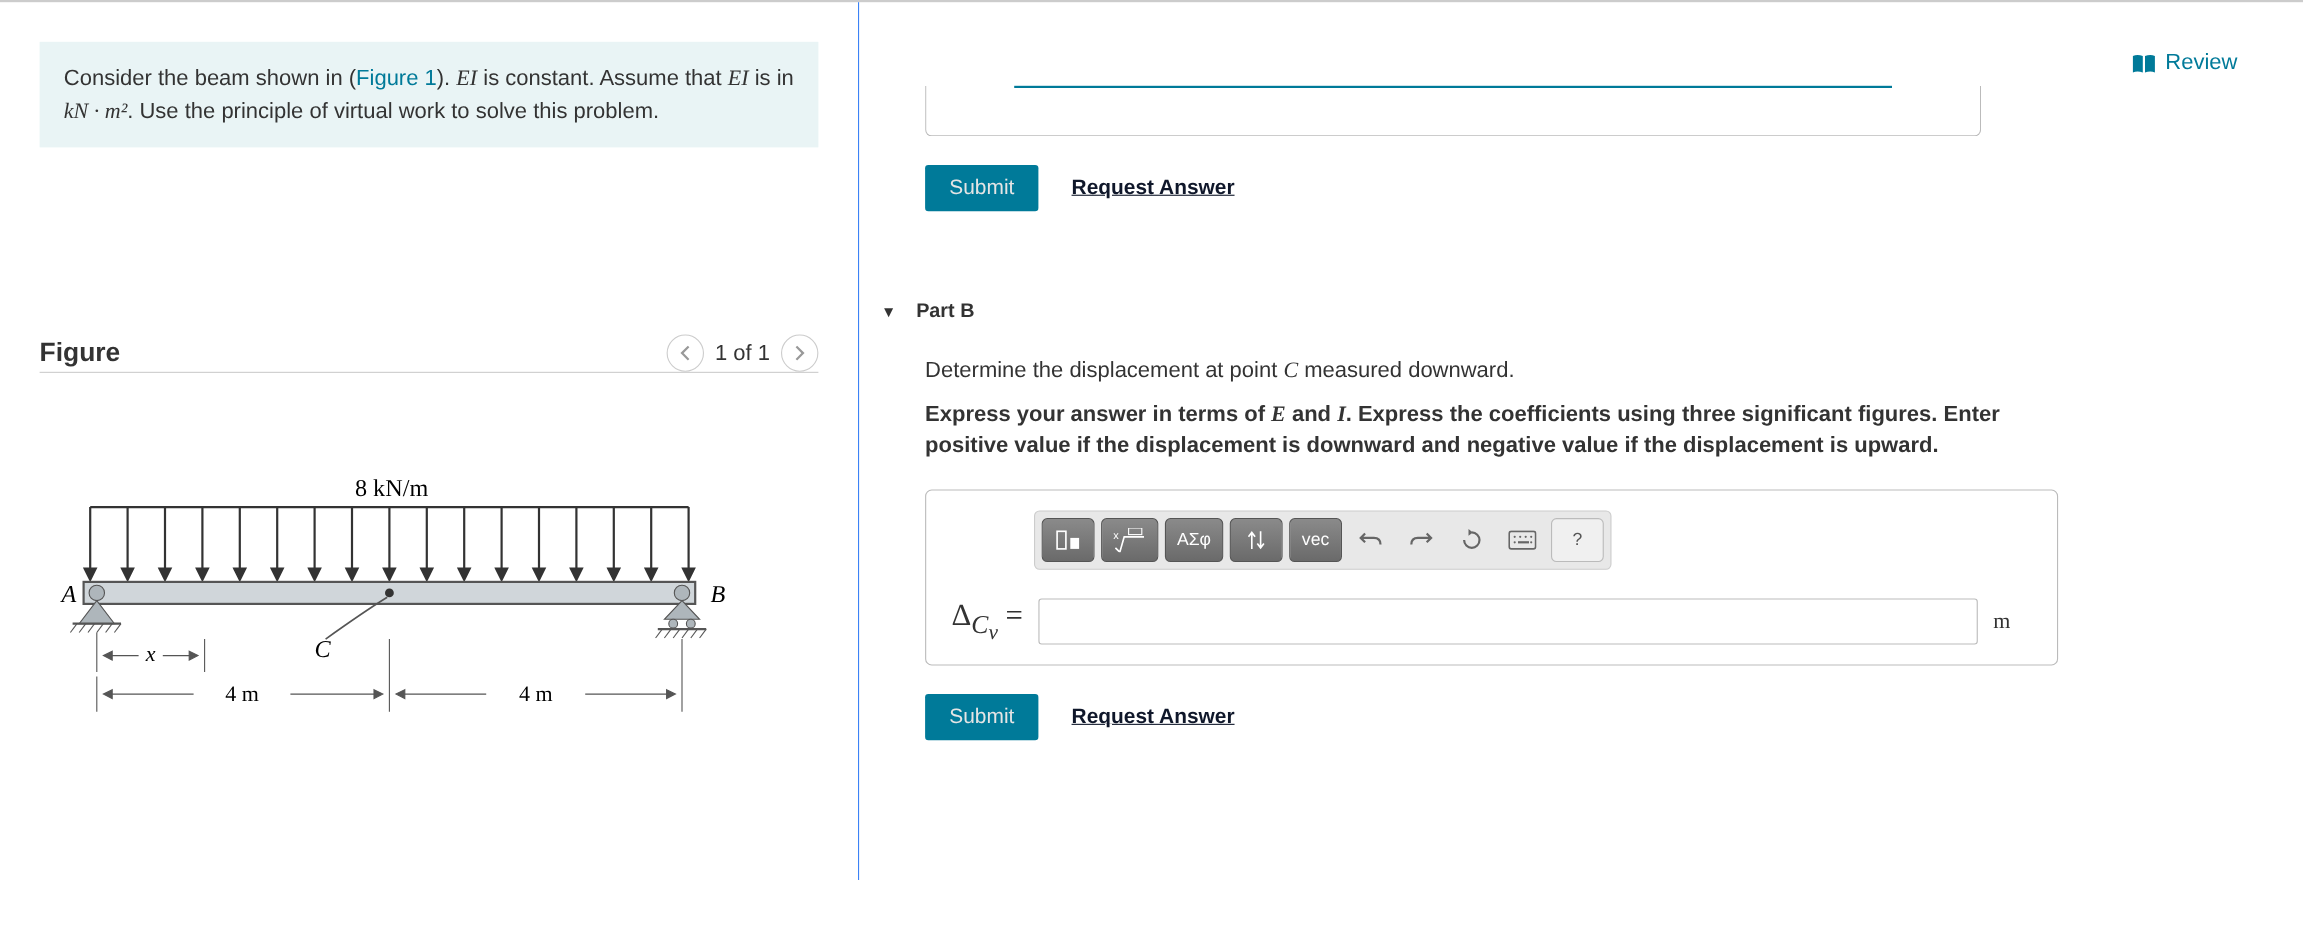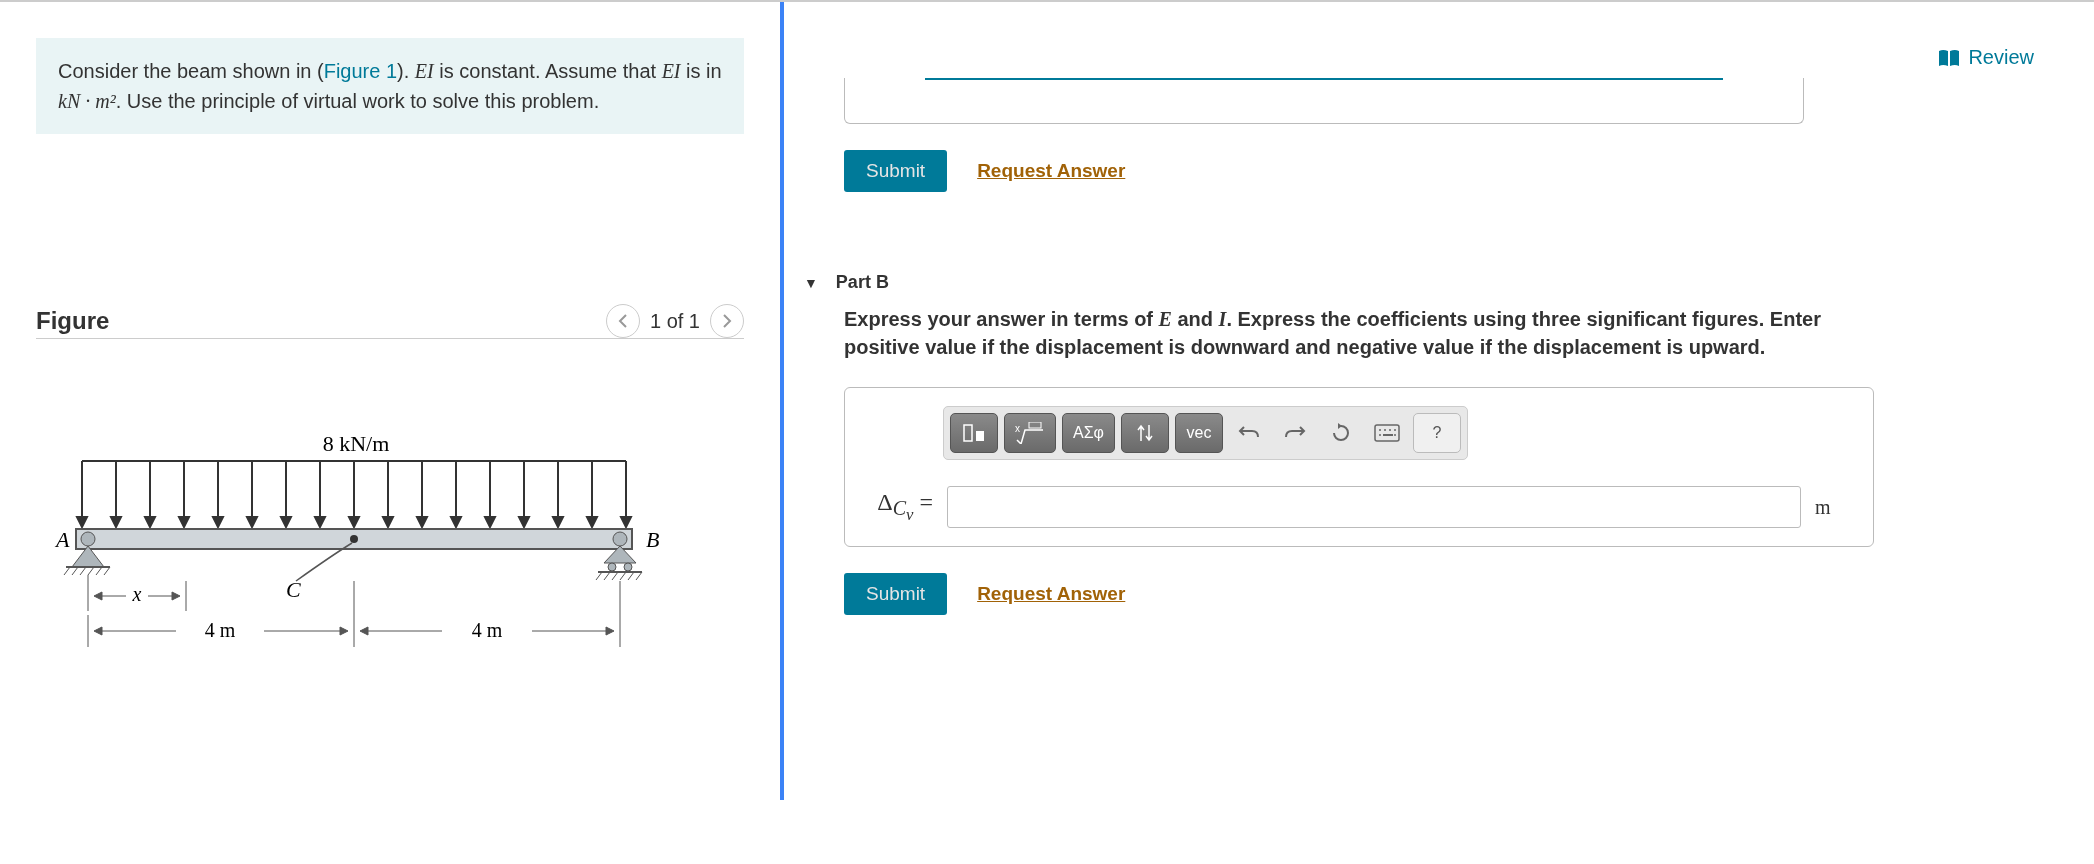--- a/index.html
+++ b/index.html
@@ -1,19 +1,19 @@
 <!DOCTYPE html>
 <html><head>
 <meta charset="utf-8">
 <style>
 * { box-sizing: border-box; margin: 0; padding: 0; }
 body { font-family: Arial, Helvetica, sans-serif; font-size: 18px; color: #333; background: #fff; }
 .wrapper { display: flex; width: 2094px; height: 800px; border-top: 2px solid #ccc; }
 .left { width: 780px; padding: 36px 36px 0 36px; position: relative; }
-.right { flex: 1; padding: 20px 24px 0 20px; border-left: 4px solid #3b82f6; position: relative; }
+.right { flex: 1; padding: 20px 24px 0 20px; border-left: 1px solid #3b82f6; position: relative; }
 
 
 .prompt {
   background: #e9f4f5;
   padding: 18px 22px;
   font-size: 20px;
   line-height: 1.5;
   color: #333;
 }
 .prompt .link { color: #007a99; }
@@ -42,21 +42,21 @@
 }
 .input-row-top::before {
   content: ""; position: absolute; left: 80px; right: 80px; top: -20px; height: 20px;
   border-bottom: 2px solid #007a99;
 }
 .btn-row { display: flex; align-items: center; gap: 30px; margin: 26px 0 0 40px; }
 .submit-btn {
   background: #007a99; color: #e5e5e5; border: none; padding: 10px 22px;
   font-size: 19px; border-radius: 3px; font-family: inherit; cursor: pointer;
 }
-.req-link { color: #a16207; font-weight: bold; text-decoration: underline; font-size: 19px; cursor: pointer; }
+.req-link { color: #0f172a; font-weight: bold; text-decoration: underline; font-size: 19px; cursor: pointer; }
 
 
 .part-head { display: flex; align-items: center; gap: 18px; margin: 80px 0 0 0; }
 .part-head .tri { color: #333; font-size: 14px; }
 .part-head b { font-size: 18px; }
 
 .prompt2 { margin: 30px 0 0 40px; font-size: 20px; line-height: 1.4; max-width: 1050px; }
 .prompt2 .math { font-family: 'Times New Roman', serif; font-style: italic; }
 .instructions { margin: 12px 0 0 40px; font-weight: bold; font-size: 20px; line-height: 1.4; max-width: 1050px; }
 .instructions .math { font-family: 'Times New Roman', serif; font-style: italic; }
@@ -73,21 +73,21 @@
 }
 .tb-btn {
   height: 40px; min-width: 48px; padding: 0 10px;
   background: linear-gradient(#8a8a8a, #6a6a6a); color: #fff;
   border: 1px solid #555; border-radius: 5px; cursor: pointer;
   display: flex; align-items: center; justify-content: center; font-size: 16px;
 }
 .tb-btn.light { background: #f0f0f0; color: #555; border: 1px solid #bbb; }
 .tb-icon { background: none; border: none; color: #666; width: 40px; height: 40px; cursor: pointer; display: flex; align-items: center; justify-content: center; font-size: 20px; }
 .ans-line { display: flex; align-items: center; gap: 14px; margin-top: 26px; }
-.ans-label { font-size: 24px; min-width: 70px; text-align: right; font-family: 'Times New Roman', serif; }
+.ans-label { font-size: 28px; min-width: 70px; text-align: right; font-family: 'Times New Roman', serif; }
 .ans-input {
   flex: 1; height: 42px; border: 1px solid #bbb; border-radius: 3px;
   padding: 0 10px; font-size: 18px; font-family: inherit;
 }
 .ans-unit { font-size: 20px; font-family: 'Times New Roman', serif; width: 40px; }
 
 
 .beam-svg { width: 640px; height: 230px; }
 </style>
 </head>
@@ -282,20 +282,23 @@
     <div class="btn-row">
       <button class="submit-btn">Submit</button>
       <a class="req-link">Request Answer</a>
     </div>
 
     <div class="part-head">
       <span class="tri">▼</span>
       <b>Part B</b>
     </div>
 
+    <div class="prompt2">
+      <span>Determine the displacement at point </span><span class="math">C</span><span> measured downward.</span>
+    </div>
 
     <div class="instructions">
       <span>Express your answer in terms of </span><span class="math">E</span><span> and </span><span class="math">I</span><span>. Express the coefficients using three significant figures. Enter positive value if the displacement is downward and negative value if the displacement is upward.</span>
     </div>
 
     <div class="ans-wrap">
       <div class="toolbar">
         <button class="tb-btn">
           <svg width="24" height="20" viewBox="0 0 24 20">
               <rect x="2" y="2" width="8" height="16" fill="none" stroke="#fff" stroke-width="1.5"></rect>

